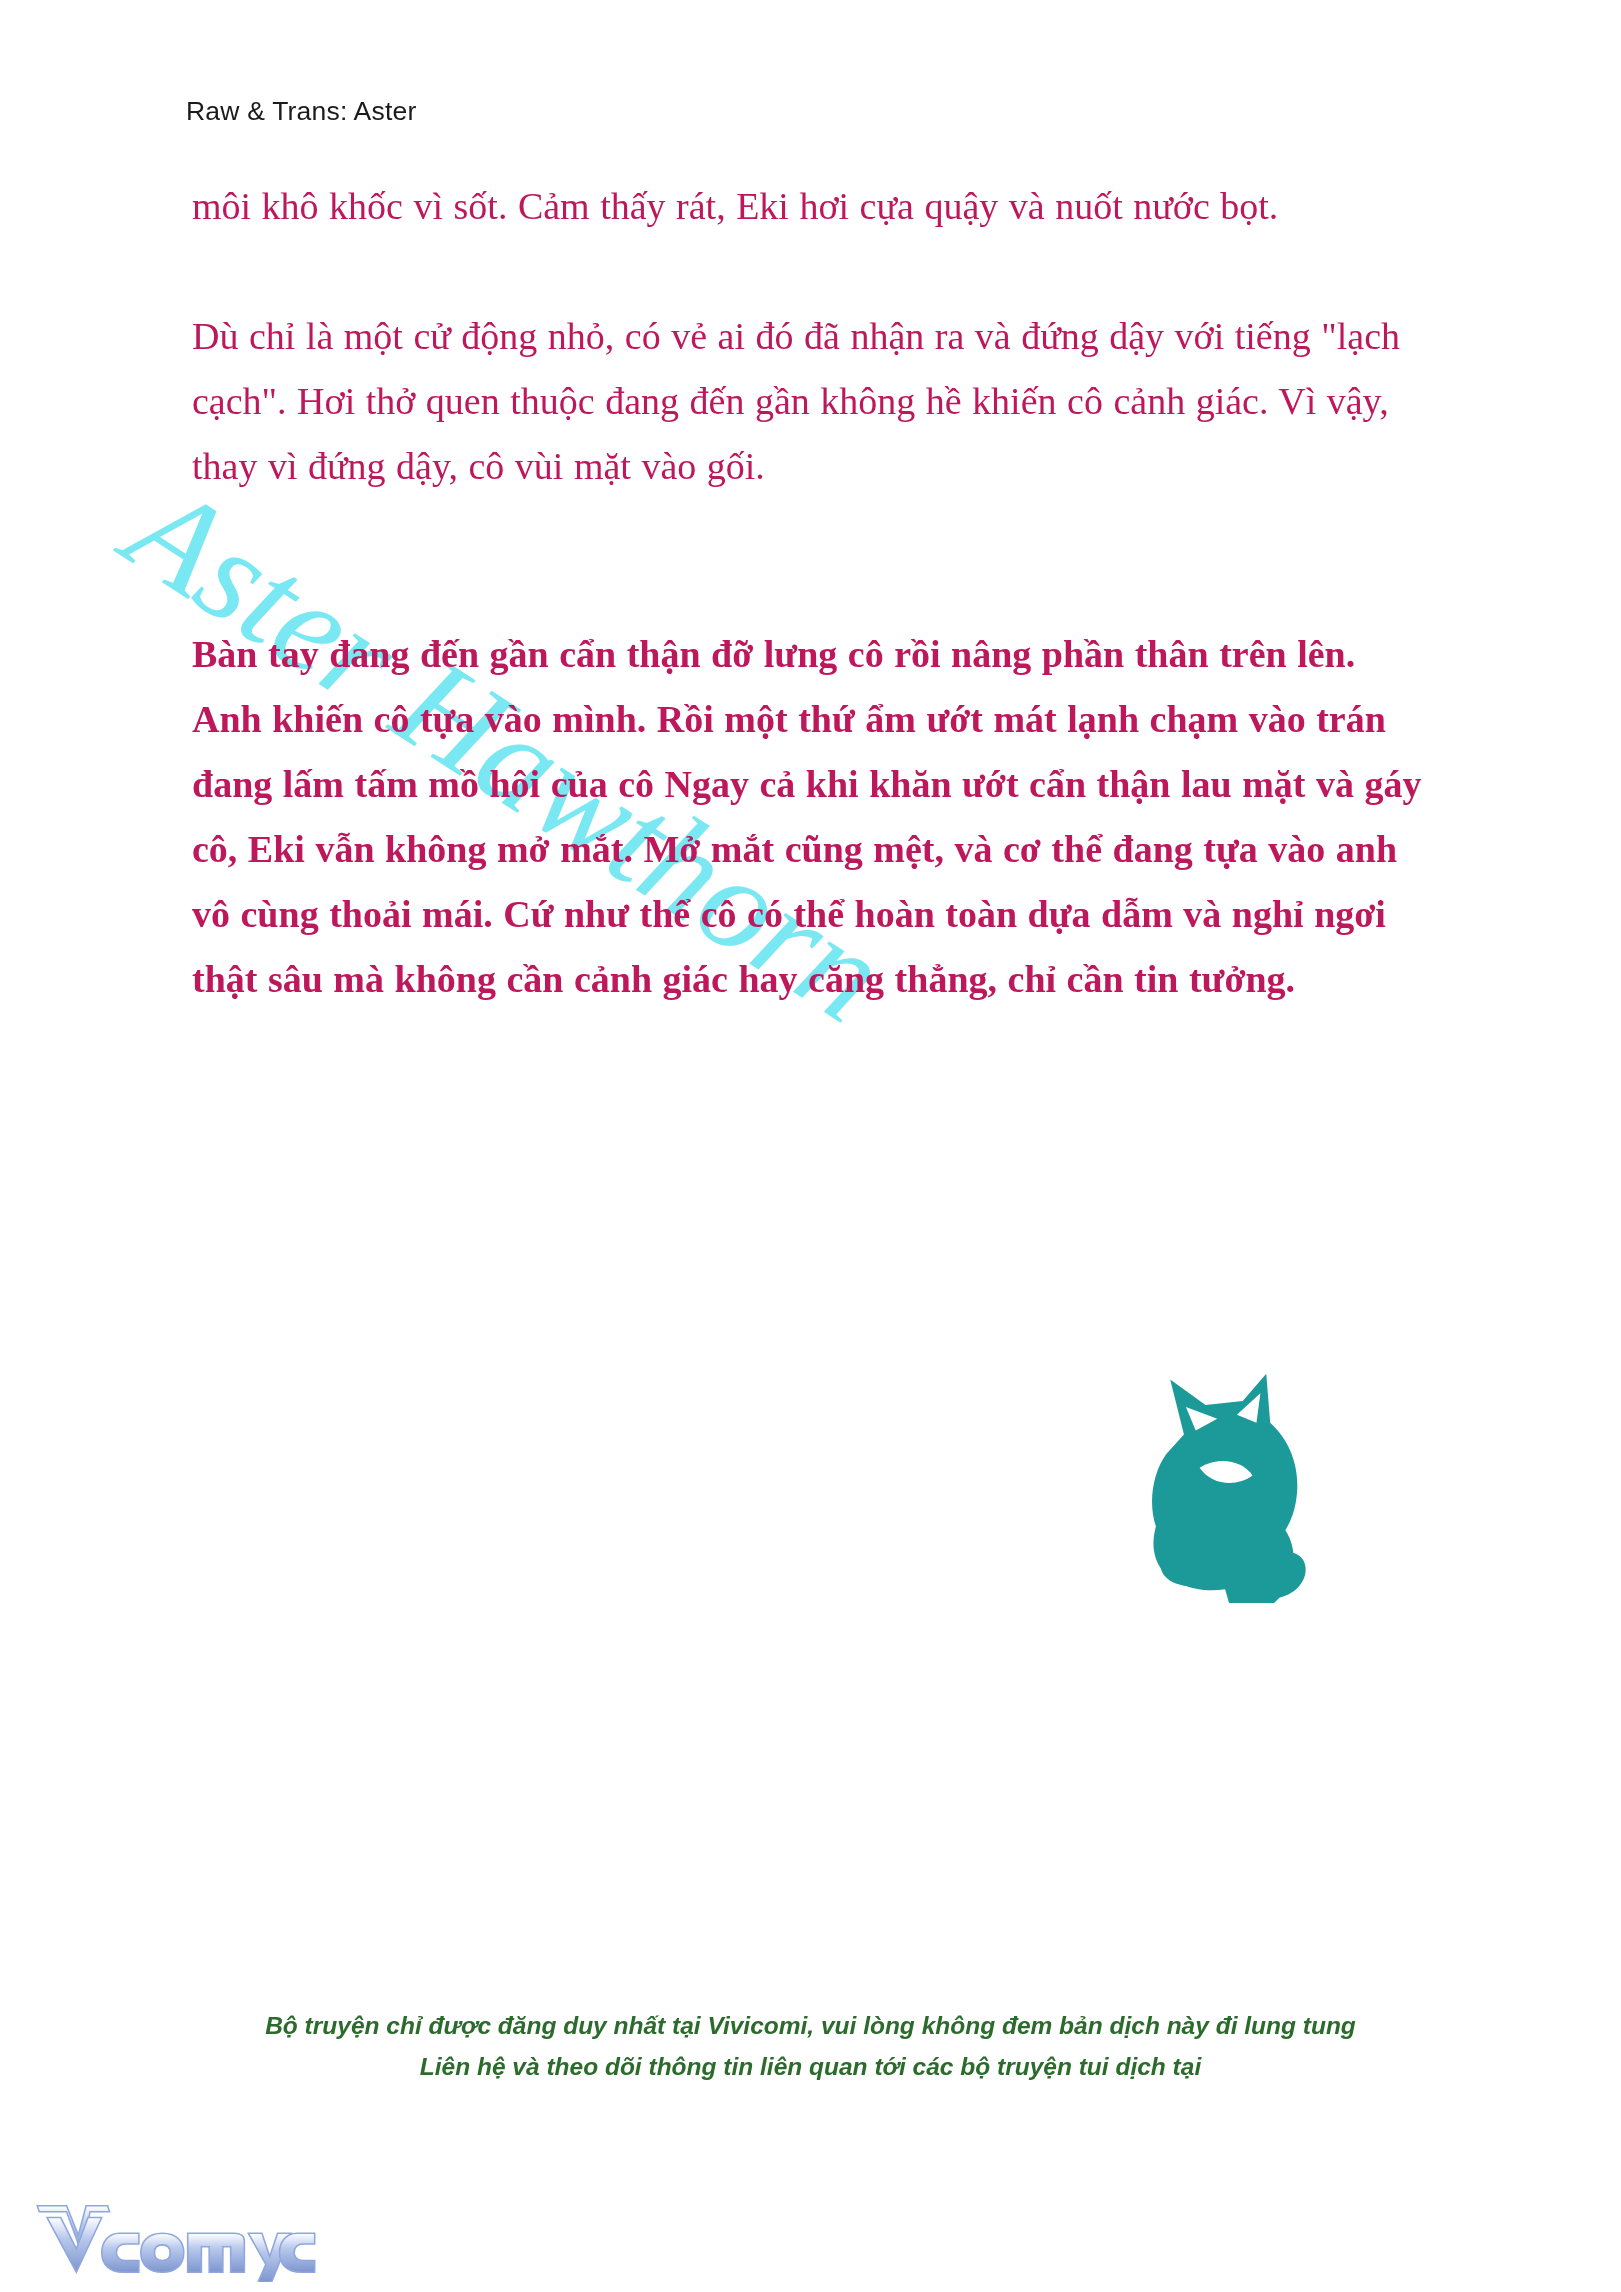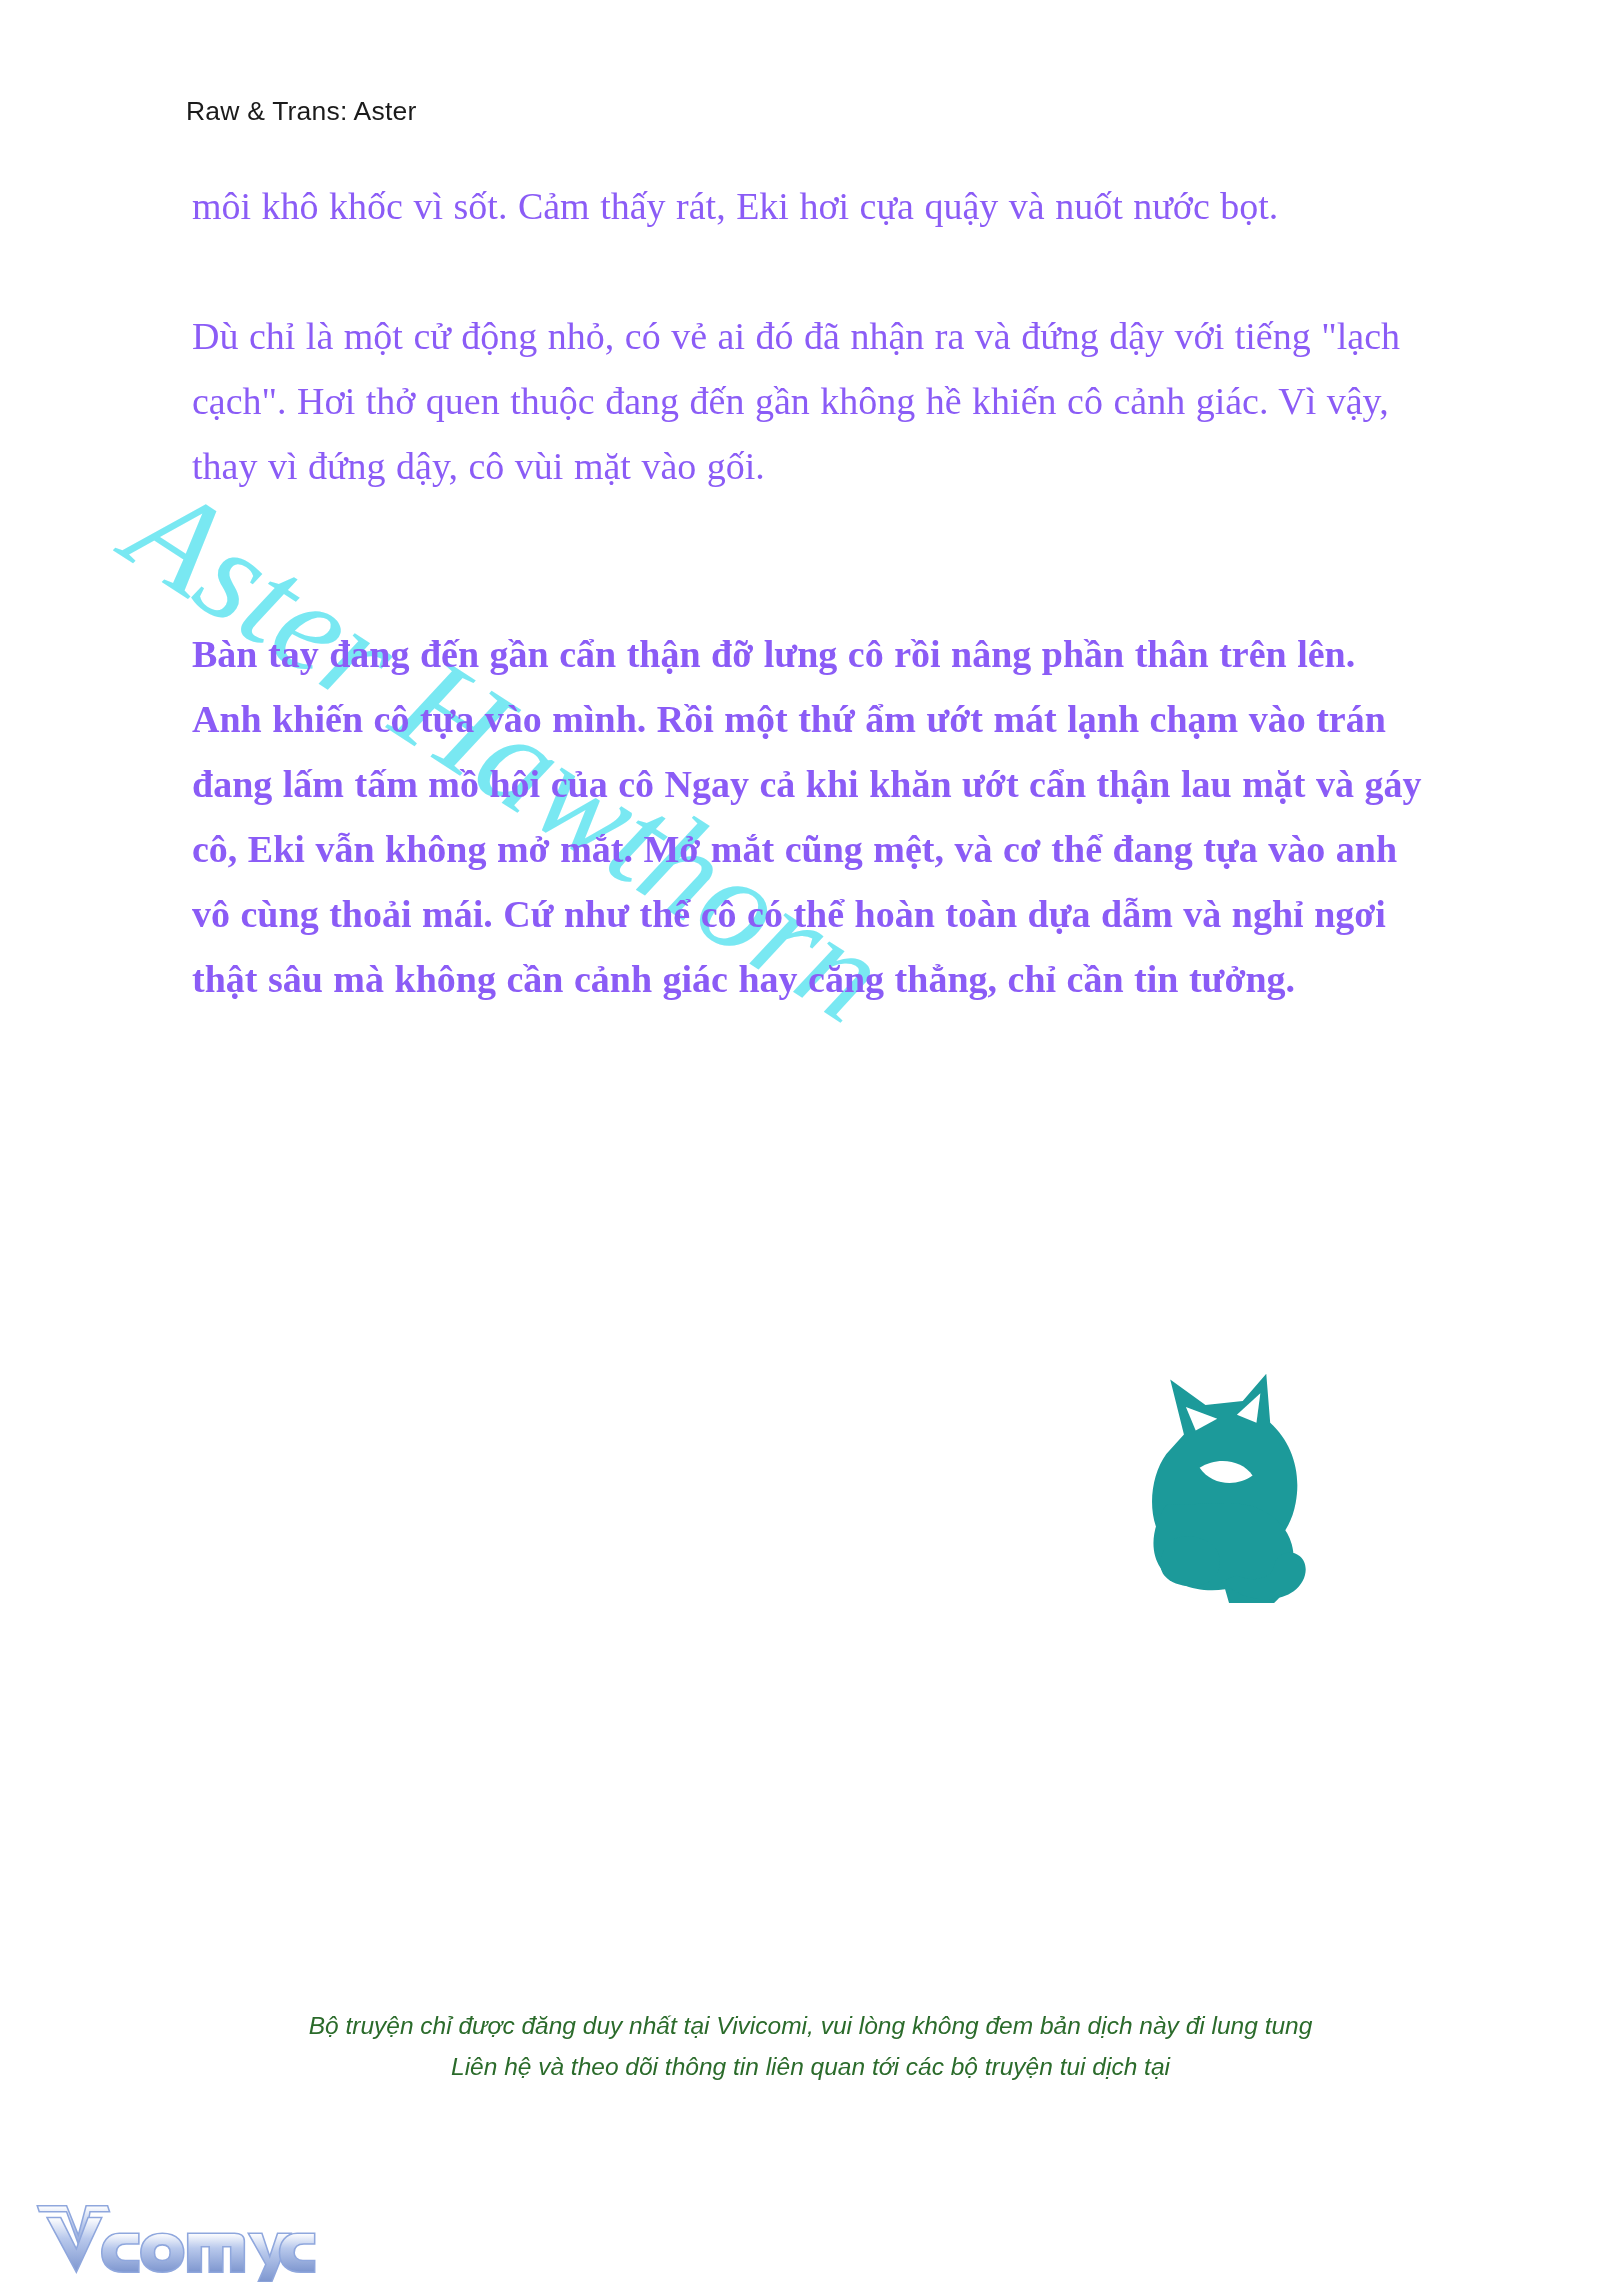--- a/index.html
+++ b/index.html
@@ -36,21 +36,21 @@
     position: absolute;
     left: 192px;
     top: 174px;
     width: 1235px;
     z-index: 3;
   }
   .para {
     font-family: "Liberation Serif", "DejaVu Serif", serif;
     font-size: 38px;
     line-height: 65px;
-    color: #8b5cf6;
+    color: #be185d;
     margin: 0 0 65px 0;
     text-align: left;
     word-spacing: 1px;
   }
   .para.gap-lg { margin-bottom: 123px; }
   .para.gap-xl { margin-bottom: 129px; font-weight: bold; }
 
   
   .watermark {
     position: absolute;
@@ -90,21 +90,21 @@
   .footer {
     position: absolute;
     left: 0;
     top: 2005px;
     width: 1621px;
     text-align: center;
     z-index: 3;
   }
   .footer-line {
     font-family: "Liberation Sans", "DejaVu Sans", sans-serif;
-    font-weight: normal;
+    font-weight: bold;
     font-style: italic;
     font-size: 24.5px;
     color: #2b6b2b;
     line-height: 41px;
     white-space: nowrap;
   }
 
   
   .site-logo {
     position: absolute;

